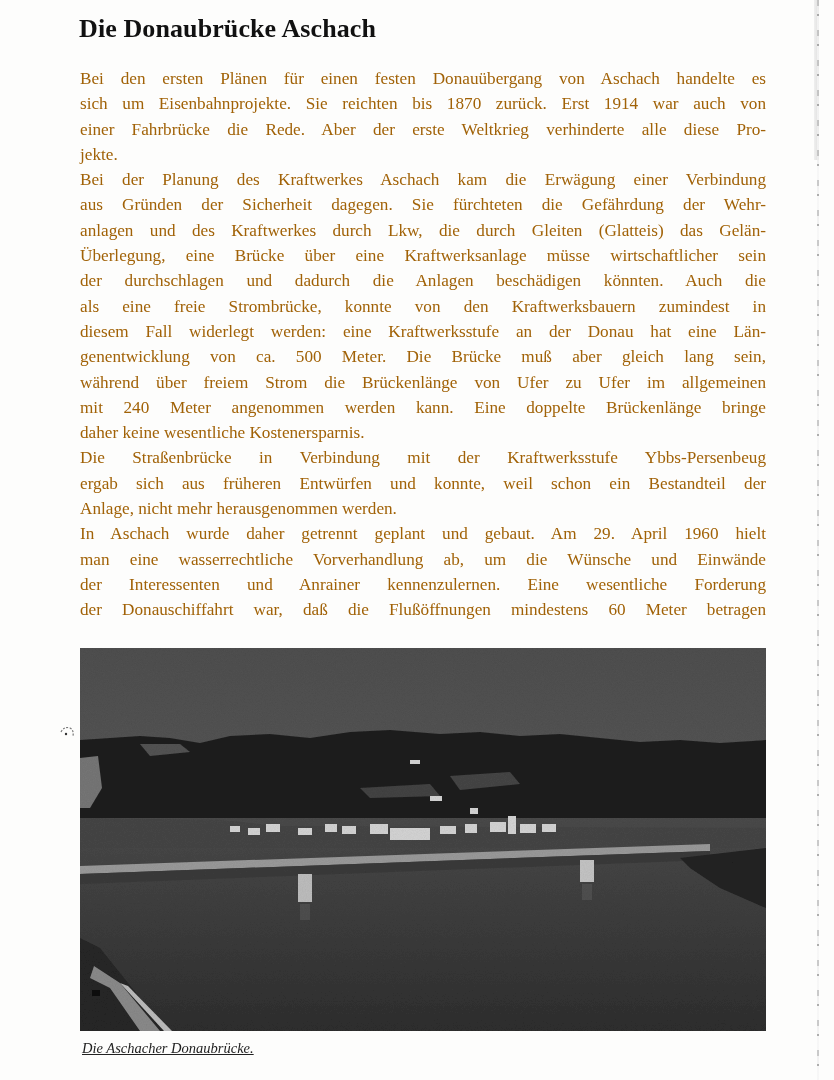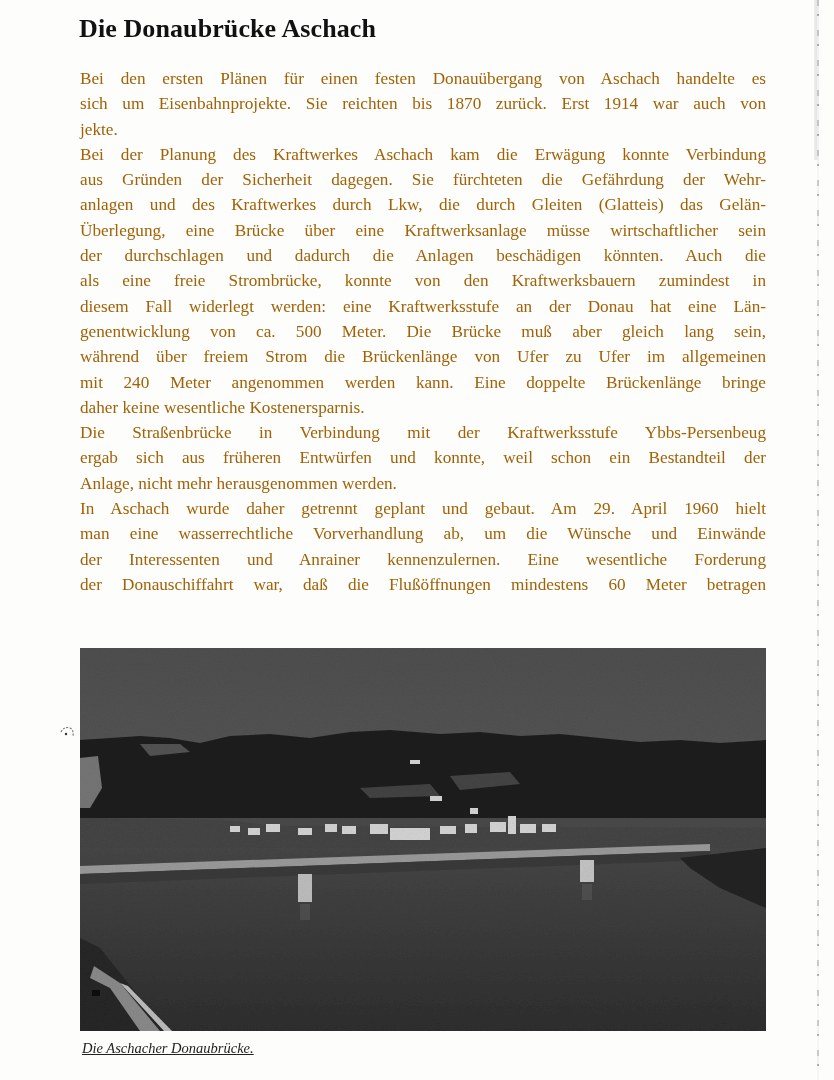--- a/index.html
+++ b/index.html
@@ -54,24 +54,25 @@
 <div class="page">
   <div class="right-edge-top"></div>
   <div class="right-edge"></div>
 
   <h1>Die Donaubrücke Aschach</h1>
 
   <div class="body-text">
     <p>
       <span class="line">Bei den ersten Plänen für einen festen Donauübergang von Aschach handelte es</span>
       <span class="line">sich um Eisenbahnprojekte. Sie reichten bis 1870 zurück. Erst 1914 war auch von</span>
+      <span class="line">einer Fahrbrücke die Rede. Aber der erste Weltkrieg verhinderte alle diese Pro-</span>
       <span class="line last">jekte.</span>
     </p>
     <p>
-      <span class="line">Bei der Planung des Kraftwerkes Aschach kam die Erwägung konnte Verbindung</span>
+      <span class="line">Bei der Planung des Kraftwerkes Aschach kam die Erwägung einer Verbindung</span>
       <span class="line">aus Gründen der Sicherheit dagegen. Sie fürchteten die Gefährdung der Wehr-</span>
       <span class="line">anlagen und des Kraftwerkes durch Lkw, die durch Gleiten (Glatteis) das Gelän-</span>
       <span class="line">Überlegung, eine Brücke über eine Kraftwerksanlage müsse wirtschaftlicher sein</span>
       <span class="line">der durchschlagen und dadurch die Anlagen beschädigen könnten. Auch die</span>
       <span class="line">als eine freie Strombrücke, konnte von den Kraftwerksbauern zumindest in</span>
       <span class="line">diesem Fall widerlegt werden: eine Kraftwerksstufe an der Donau hat eine Län-</span>
       <span class="line">genentwicklung von ca. 500 Meter. Die Brücke muß aber gleich lang sein,</span>
       <span class="line">während über freiem Strom die Brückenlänge von Ufer zu Ufer im allgemeinen</span>
       <span class="line">mit 240 Meter angenommen werden kann. Eine doppelte Brückenlänge bringe</span>
       <span class="line last">daher keine wesentliche Kostenersparnis.</span>

